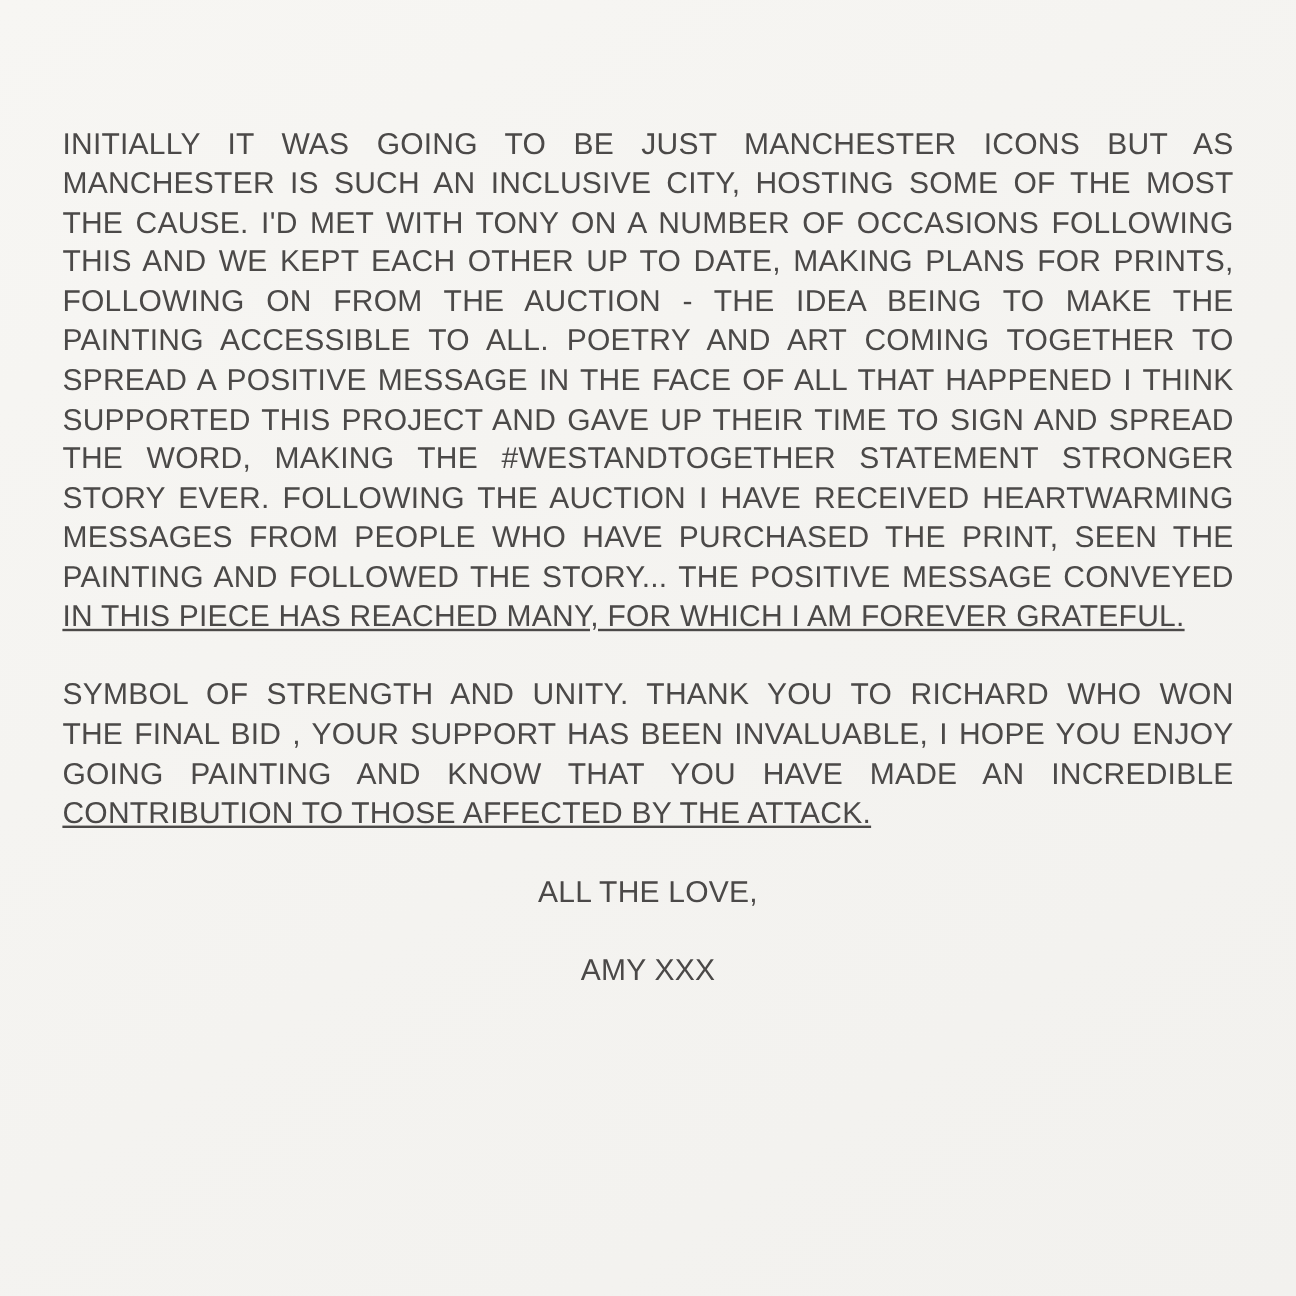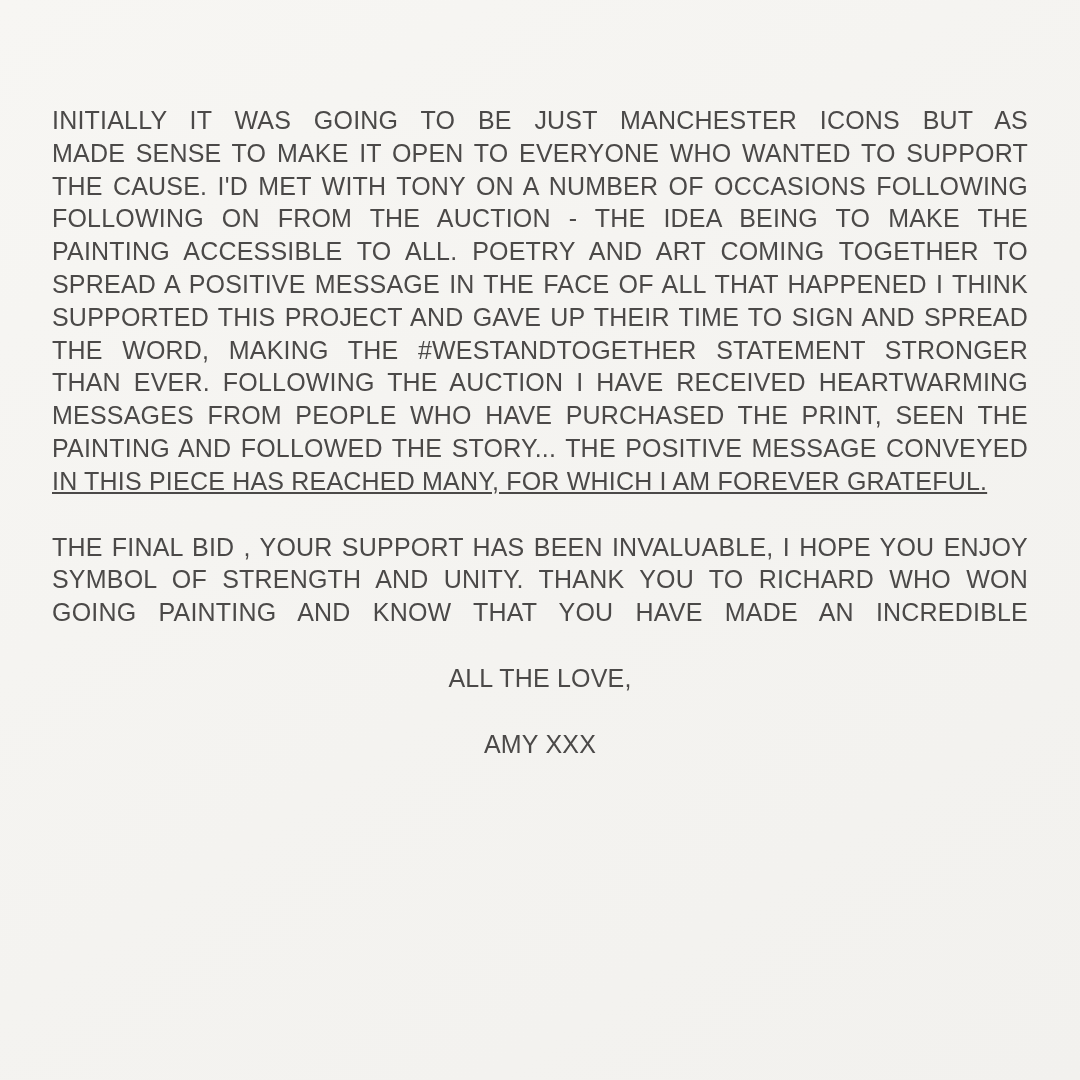--- a/index.html
+++ b/index.html
@@ -53,36 +53,38 @@
     height: 32.8px;
   }
 </style>
 </head>
 <body style="background: rgb(245, 244, 241);">
 
 <div class="canvas">
   <div class="letter" style="color: rgb(75, 73, 72);">
       <div class="paragraph justify">
         <div class="line">INITIALLY IT WAS GOING TO BE JUST MANCHESTER ICONS BUT AS</div>
-        <div class="line">MADE SENSE TO MAKE IT OPEN TO EVERYONE WHO WANTED TO SUPPORT</div>
+        <div class="line">MANCHESTER IS SUCH AN INCLUSIVE CITY, HOSTING SOME OF THE MOST</div>
         <div class="line">THE CAUSE. I'D MET WITH TONY ON A NUMBER OF OCCASIONS FOLLOWING</div>
+        <div class="line">THIS AND WE KEPT EACH OTHER UP TO DATE, MAKING PLANS FOR PRINTS,</div>
         <div class="line">FOLLOWING ON FROM THE AUCTION - THE IDEA BEING TO MAKE THE</div>
         <div class="line">PAINTING ACCESSIBLE TO ALL. POETRY AND ART COMING TOGETHER TO</div>
         <div class="line">SPREAD A POSITIVE MESSAGE IN THE FACE OF ALL THAT HAPPENED I THINK</div>
         <div class="line">SUPPORTED THIS PROJECT AND GAVE UP THEIR TIME TO SIGN AND SPREAD</div>
         <div class="line">THE WORD, MAKING THE #WESTANDTOGETHER STATEMENT STRONGER</div>
-        <div class="line">THAN EVER. FOLLOWING THE AUCTION I HAVE RECEIVED HEARTWARMING</div>
+        <div class="line">STORY EVER. FOLLOWING THE AUCTION I HAVE RECEIVED HEARTWARMING</div>
         <div class="line">MESSAGES FROM PEOPLE WHO HAVE PURCHASED THE PRINT, SEEN THE</div>
         <div class="line">PAINTING AND FOLLOWED THE STORY... THE POSITIVE MESSAGE CONVEYED</div>
         <div class="line last">IN THIS PIECE HAS REACHED MANY, FOR WHICH I AM FOREVER GRATEFUL.</div>
       </div>
       <div class="paragraph justify">
+        <div class="line">SYMBOL OF STRENGTH AND UNITY. THANK YOU TO RICHARD WHO WON</div>
         <div class="line">THE FINAL BID , YOUR SUPPORT HAS BEEN INVALUABLE, I HOPE YOU ENJOY</div>
-        <div class="line">SYMBOL OF STRENGTH AND UNITY. THANK YOU TO RICHARD WHO WON</div>
         <div class="line">GOING PAINTING AND KNOW THAT YOU HAVE MADE AN INCREDIBLE</div>
+        <div class="line last">CONTRIBUTION TO THOSE AFFECTED BY THE ATTACK.</div>
       </div>
       <div class="paragraph center">
         <div class="line">ALL THE LOVE,</div>
       </div>
       <div class="paragraph center">
         <div class="line">AMY XXX</div>
       </div>
     </div>
 </div>
 

